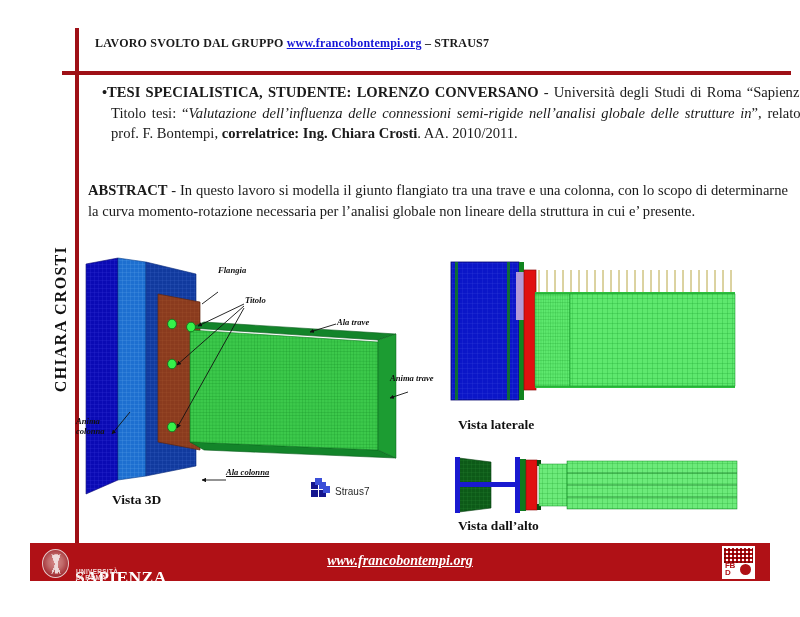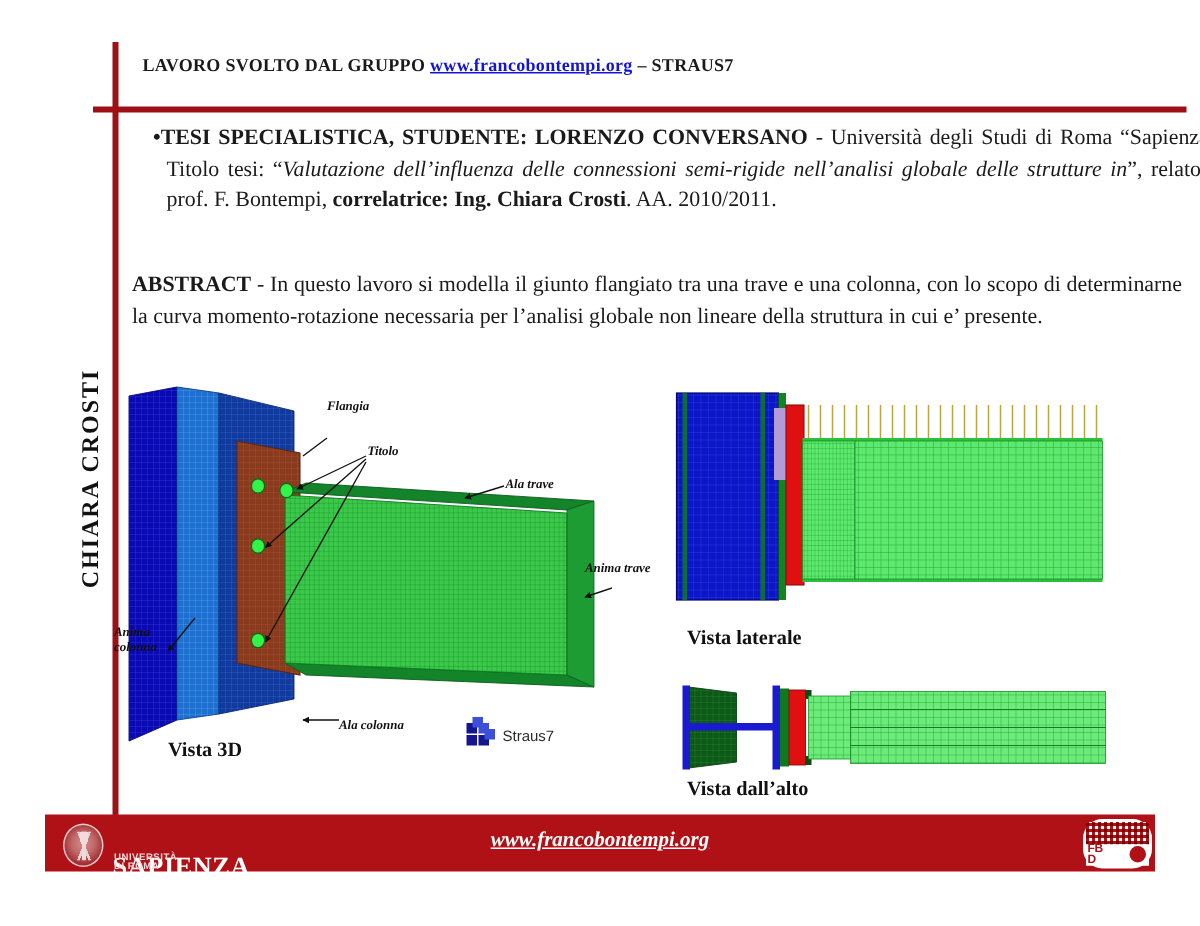--- a/index.html
+++ b/index.html
@@ -195,25 +195,24 @@
     font-family: "Liberation Sans", sans-serif;
     font-size: 6.4px;
     font-weight: bold;
     letter-spacing: .35px;
     color: #f2d9d9;
     line-height: 1;
   }
   .fbd-logo {
     position: absolute;
     left: 722px; top: 546px;
-    width: 46px; height: 33px;
+    width: 33px; height: 33px;
     background: #ffffff;
     padding: 2px;
     box-sizing: border-box;
-    border-radius: 13px;
   }
   .fbd-inner {
     position: relative;
     width: 100%; height: 100%;
     background: #ffffff;
   }
   .fbd-top {
     position: absolute; left: 0; top: 0; right: 0; height: 52%;
     background:
       repeating-linear-gradient(90deg, #b01116 0 2px, #ffffff 2px 4px),
@@ -322,21 +321,21 @@
   </svg>
 
   <div class="fig-label" style="left:218px;top:266px;">Flangia</div>
   <div class="fig-label" style="left:245px;top:296px;">Titolo</div>
   <div class="fig-label" style="left:337px;top:318px;">Ala trave</div>
   <div class="fig-label" style="left:390px;top:374px;">Anima trave</div>
   <div class="fig-label" style="left:76px;top:417px;">
     <span>Anima</span><br>
     <span>colonna</span>
   </div>
-  <div class="fig-label" style="left:226px;top:479px;">Ala colonna</div>
+  <div class="fig-label" style="left:226px;top:468px;text-decoration:underline;">Ala colonna</div>
   <div class="fig-caption" style="left:112px;top:492px;">Vista 3D</div>
 
   <svg width="345" height="165" viewBox="0 0 345 165" style="position:absolute;left:447px;top:258px;">
     <defs>
       <pattern id="sv-blue" width="5" height="5" patternUnits="userSpaceOnUse">
         <rect width="5" height="5" fill="#0b16c8"></rect>
         <path d="M0 0H5M0 0V5" stroke="#3a46e0" stroke-width="0.45"></path>
       </pattern>
       <pattern id="sv-green" width="5" height="5" patternUnits="userSpaceOnUse">
         <rect width="5" height="5" fill="#5ee86e"></rect>

